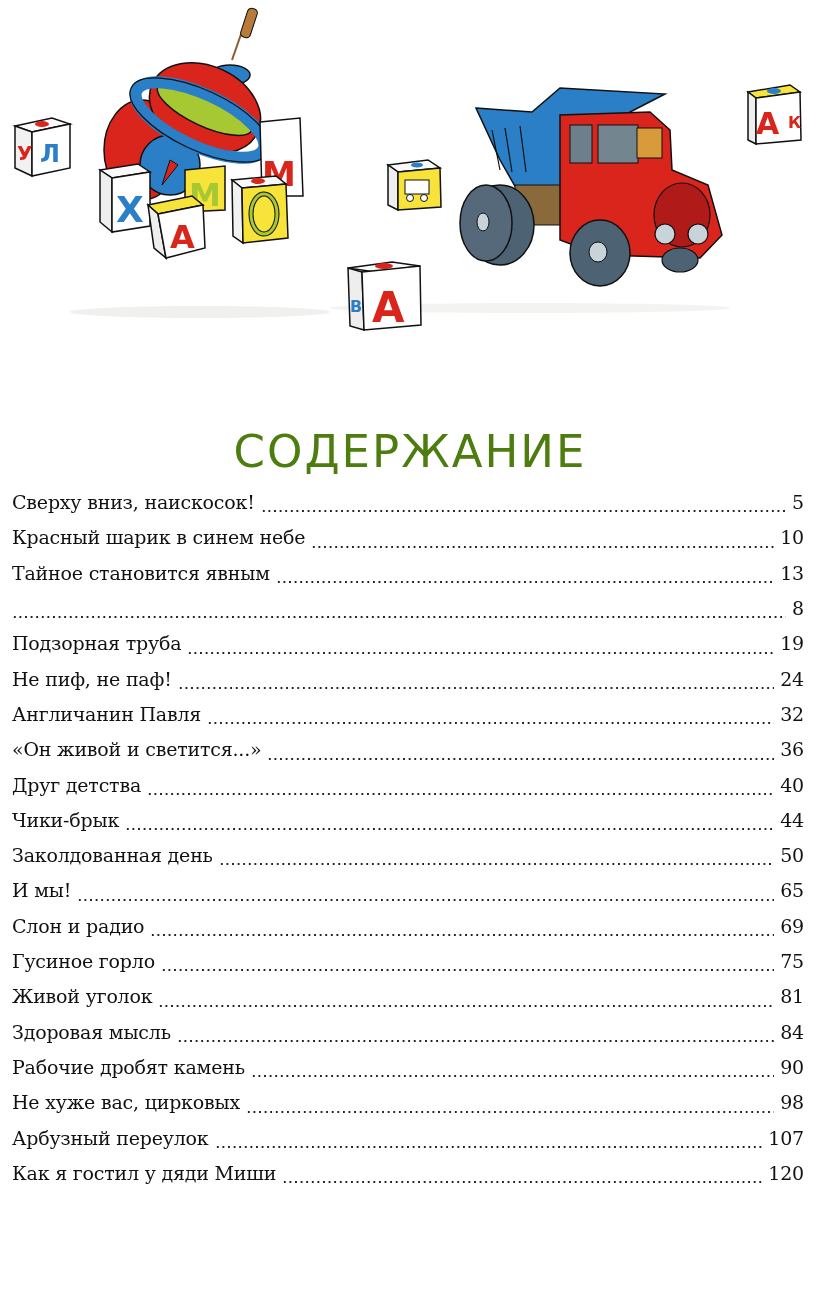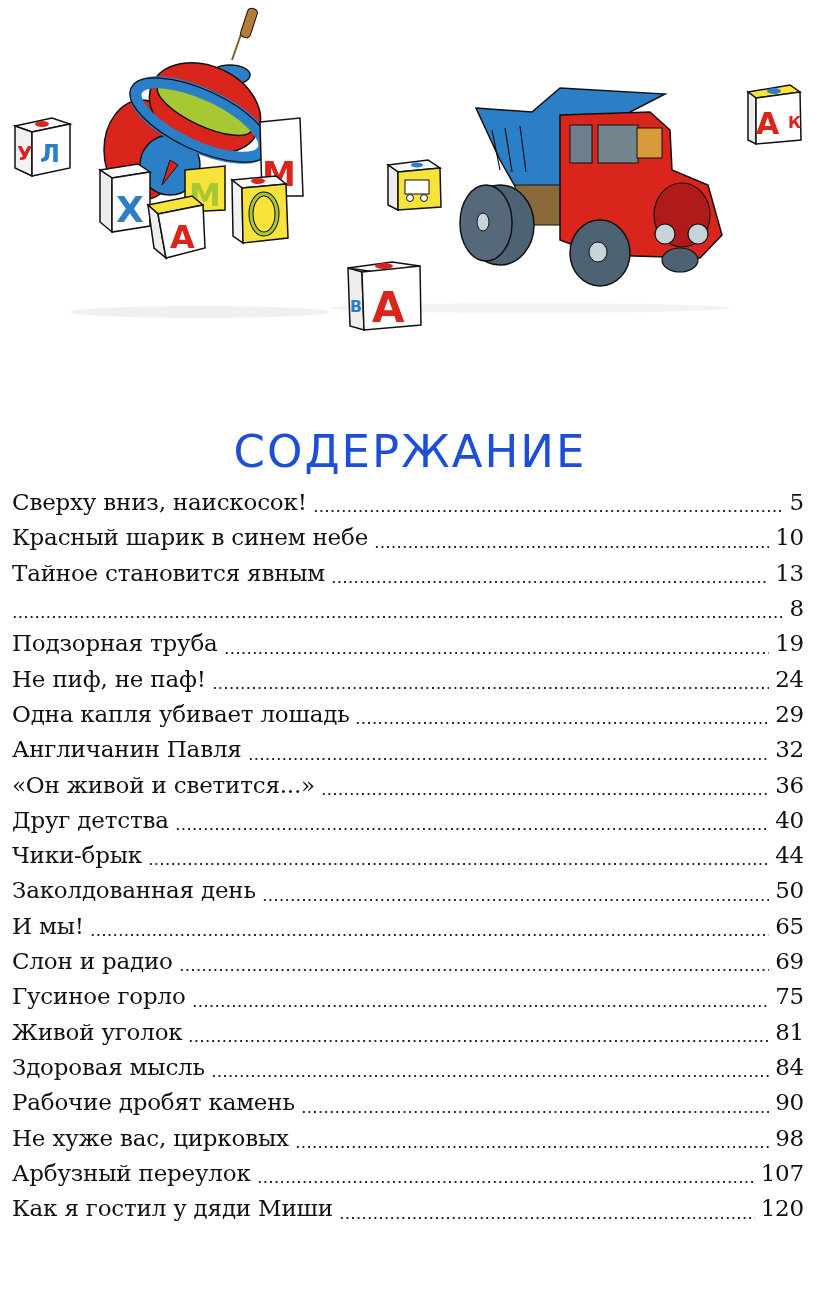--- a/index.html
+++ b/index.html
@@ -1,27 +1,27 @@
 <!DOCTYPE html>
 <html><head>
   <meta charset="utf-8">
   <style>
     html, body { margin: 0; padding: 0; background: #ffffff; }
     body { width: 820px; height: 1295px; position: relative; overflow: hidden; font-family: "DejaVu Serif", "Liberation Serif", serif; }
     .illustration { position: absolute; left: 0; top: 0; width: 820px; height: 370px; }
     .title {
       position: absolute; left: 0; top: 392px; width: 820px; text-align: center;
       font-family: "DejaVu Sans", "Liberation Sans", sans-serif;
-      font-size: 45px; letter-spacing: 2px; color: #1d4ed8; font-weight: normal;
+      font-size: 45px; letter-spacing: 2px; color: #4d7c0f; font-weight: normal;
       line-height: 60px;
     }
     .toc { position: absolute; left: 12px; top: 487px; width: 792px; margin: 0; padding: 0; list-style: none; }
     .toc-row {
       display: flex; align-items: baseline; height: 35.32px;
-      font-size: 23px; color: #111; line-height: 30px; letter-spacing: -0.2px;
+      font-size: 19px; color: #111; line-height: 30px; letter-spacing: -0.2px;
     }
     .toc-label { white-space: nowrap; padding-right: 6px; }
     .toc-dots {
       flex: 1; height: 2px; margin-bottom: 2px; align-self: flex-end;
       margin-bottom: 10px;
       background-image: radial-gradient(circle, #222 0.9px, transparent 1.1px);
       background-size: 5.6px 2px; background-repeat: repeat-x; background-position: left center;
     }
     .toc-page { white-space: nowrap; padding-left: 6px; text-align: right; }
   </style>
@@ -160,25 +160,20 @@
       <span class="toc-label">Подзорная труба</span>
       <span class="toc-dots"></span>
       <span class="toc-page">19</span>
     </li>
   <li class="toc-row">
       <span class="toc-label">Не пиф, не паф!</span>
       <span class="toc-dots"></span>
       <span class="toc-page">24</span>
     </li>
   <li class="toc-row">
-      <span class="toc-label">Одна капля убивает лошадь</span>
-      <span class="toc-dots"></span>
-      <span class="toc-page">29</span>
-    </li>
-  <li class="toc-row">
       <span class="toc-label">Англичанин Павля</span>
       <span class="toc-dots"></span>
       <span class="toc-page">32</span>
     </li>
   <li class="toc-row">
       <span class="toc-label">«Он живой и светится...»</span>
       <span class="toc-dots"></span>
       <span class="toc-page">36</span>
     </li>
   <li class="toc-row">

